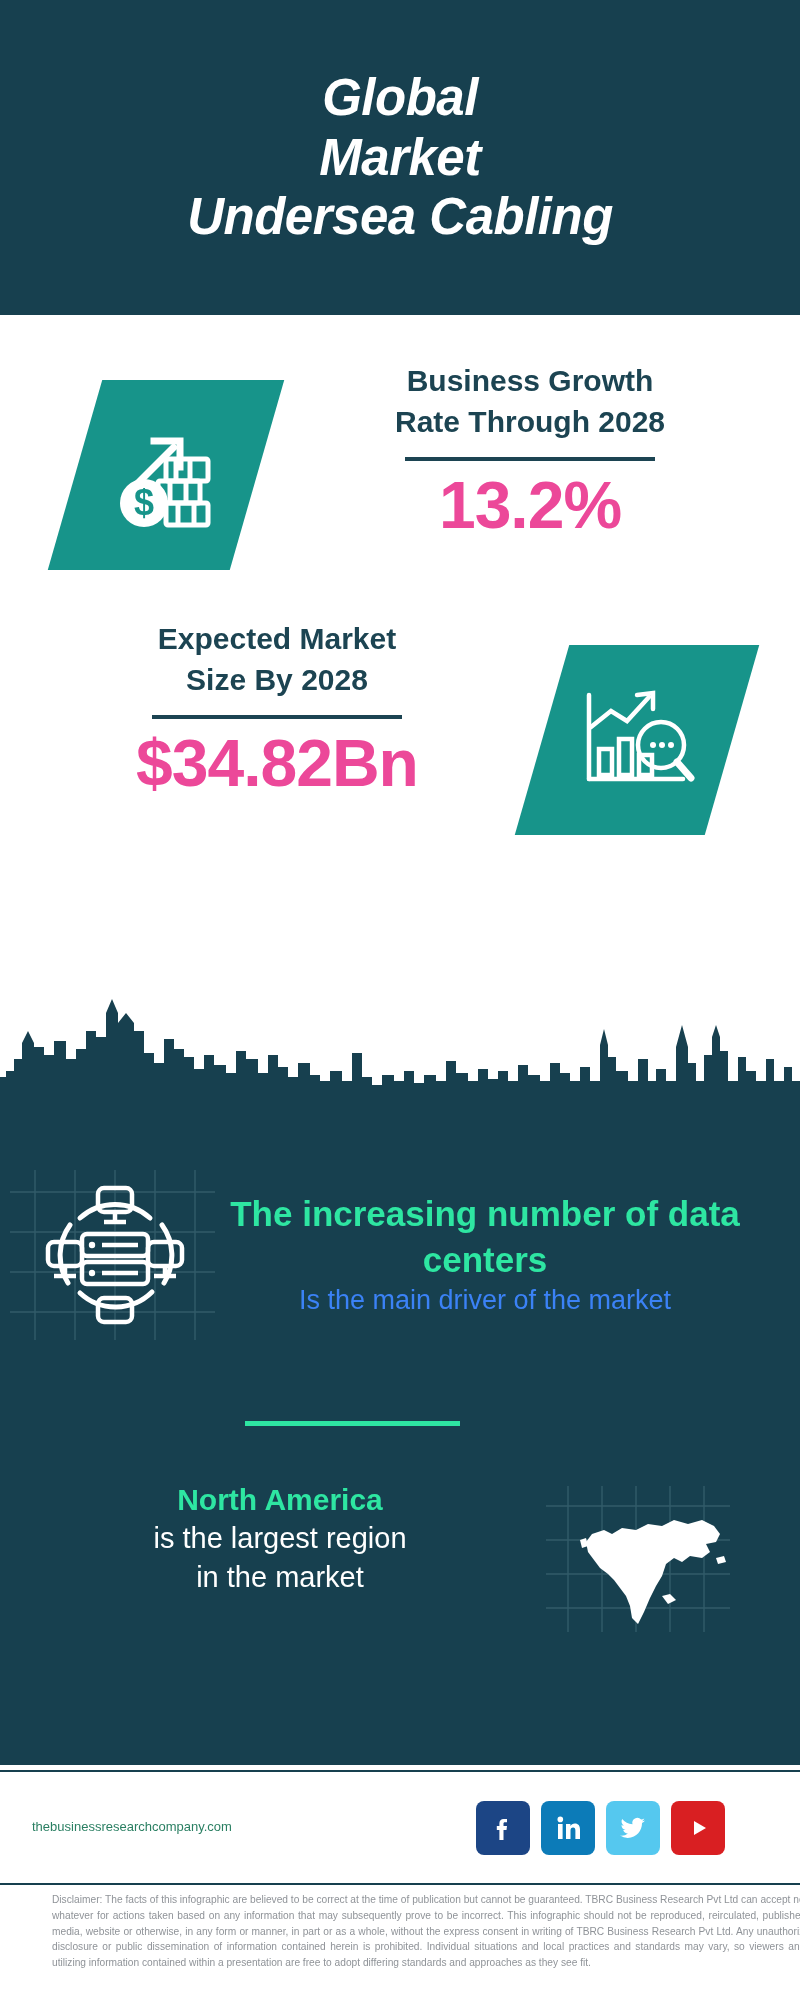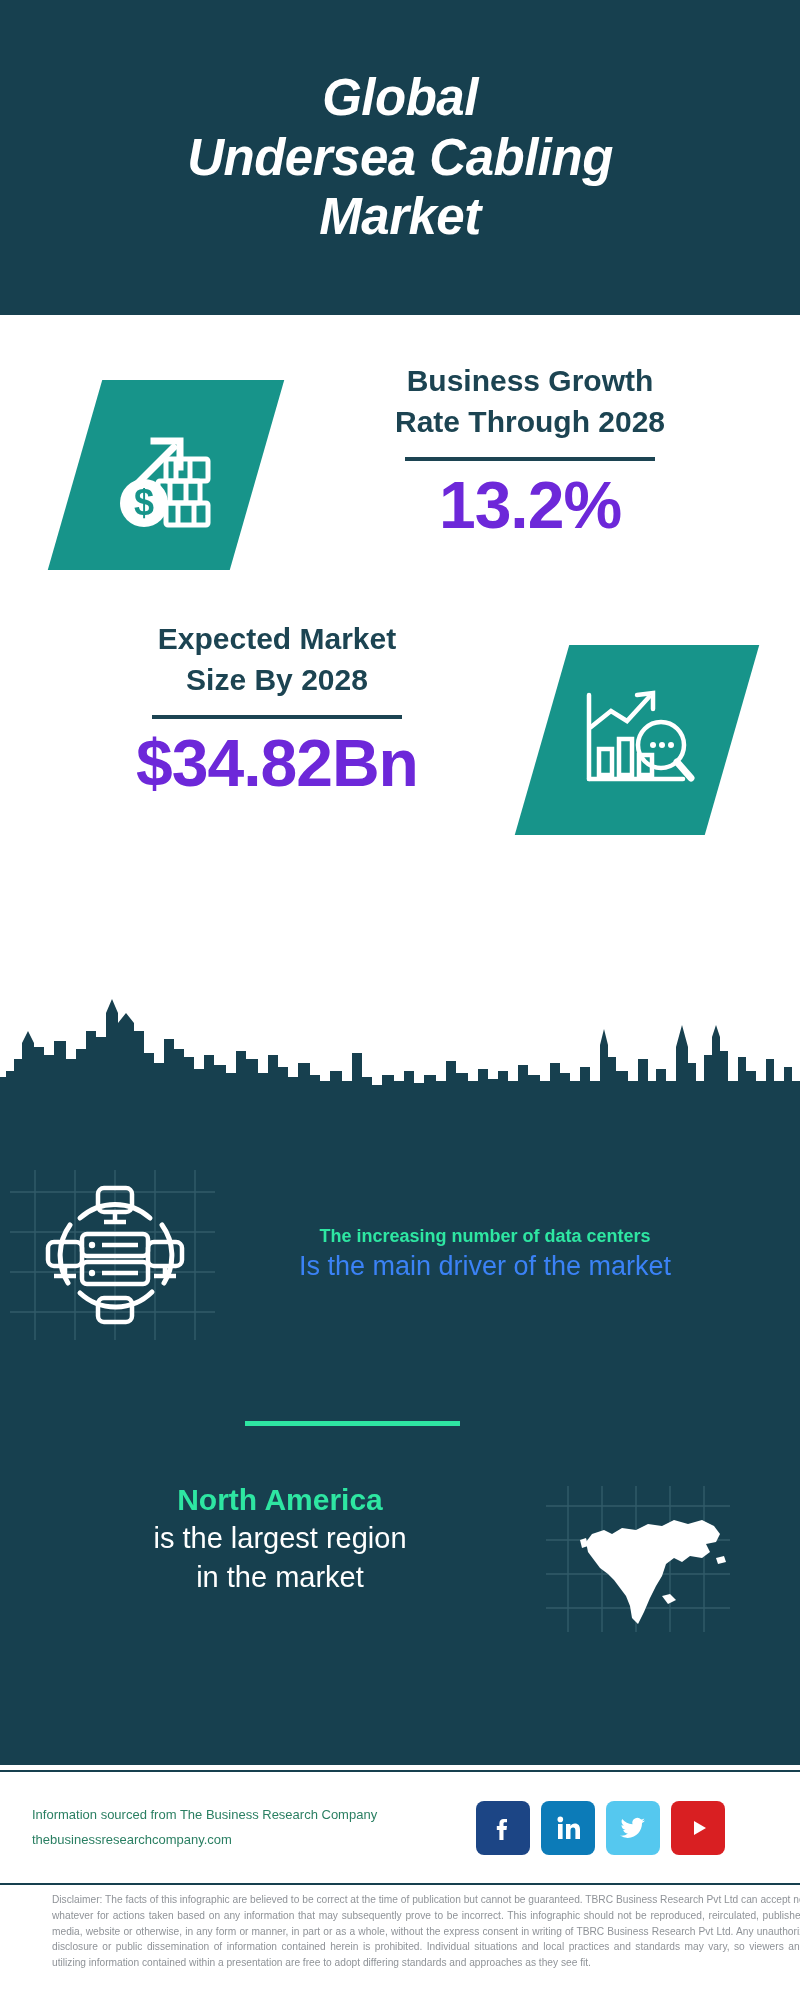--- a/index.html
+++ b/index.html
@@ -75,21 +75,21 @@
     font-weight: bold;
     line-height: 1.38;
   }
   .rule-dark {
     width: 250px;
     height: 4px;
     background: #1c4452;
     margin: 14px auto 10px auto;
   }
   .value-teal {
-    color: #6d28d9;
+    color: #ec4899;
     font-size: 66px;
     font-weight: bold;
     line-height: 1.05;
     letter-spacing: -1px;
   }
 
   
   .size-block {
     position: absolute;
     top: 600px; left: 12px;
@@ -148,21 +148,21 @@
     position: relative;
     display: flex; align-items: center; justify-content: center;
   }
   .driver-copy {
     width: 530px;
     text-align: center;
     padding-right: 20px;
   }
   .accent-green {
     color: #2ee6a2;
-    font-size: 18px;
+    font-size: 35px;
     font-weight: bold;
     line-height: 1.3;
   }
   .plain-white {
     color: #3b82f6;
     font-size: 27px;
     font-weight: normal;
     line-height: 1.35;
   }
 
@@ -259,22 +259,22 @@
   .grid-bg { position: absolute; inset: 0; opacity: 0.30; }
 </style>
 </head>
 <body>
 
 <div class="page">
 
   <div class="header">
     <div class="header-title">
       <div>Global</div>
+      <div>Market</div>
       <div>Undersea Cabling</div>
-      <div>Market</div>
     </div>
   </div>
 
   <div class="growth-block">
     <div class="para para-growth">
       <div class="icon-unskew">
         <svg width="120" height="120" viewBox="0 0 120 120">
           <path d="M20 80 L70 30" stroke="#ffffff" stroke-width="7" fill="none"></path>
           <path d="M48 26 L74 26 L74 52" stroke="#ffffff" stroke-width="7" fill="none" stroke-linecap="square"></path>
           <g fill="none" stroke="#ffffff" stroke-width="5">
@@ -410,21 +410,20 @@
         <path fill="#ffffff" d="M22 34 L34 30 L42 34 L52 28 L66 30 L78 24 L92 26 L104 20 L118 24 L132 20 L144 26 L150 34 L146 42 L136 44 L140 52 L132 58 L120 56 L112 62 L104 58 L96 64 L92 76 L86 86 L80 98 L74 112 L68 124 L62 118 L60 106 L56 96 L50 88 L44 80 L38 74 L30 68 L24 60 L18 52 L16 42 Z"></path>
         <path fill="#ffffff" d="M10 40 L16 38 L18 46 L12 48 Z"></path>
         <path fill="#ffffff" d="M146 58 L154 56 L156 62 L148 64 Z"></path>
         <path fill="#ffffff" d="M92 96 L100 94 L106 100 L98 104 Z"></path>
       </svg>
     </div>
   </div>
 
   <div class="footer">
     <div class="footer-text">
-      <div>Information sourced from The Business Research Company</div>
       <div>thebusinessresearchcompany.com</div>
     </div>
     <div class="social-row">
       <a class="social sc-fb">
         <svg width="30" height="30" viewBox="0 0 30 30">
             <path fill="#ffffff" d="M19 6 h-3.4 c-2.6 0 -4.2 1.7 -4.2 4.3 V13 H8.8 v3.9 h2.6 V27 h4.1 V16.9 h3 l.5 -3.9 h-3.5 v-2.2 c0 -1 .3 -1.5 1.5 -1.5 H19 Z"></path>
           </svg>
       </a>
       <a class="social sc-li">
         <svg width="30" height="30" viewBox="0 0 30 30">

